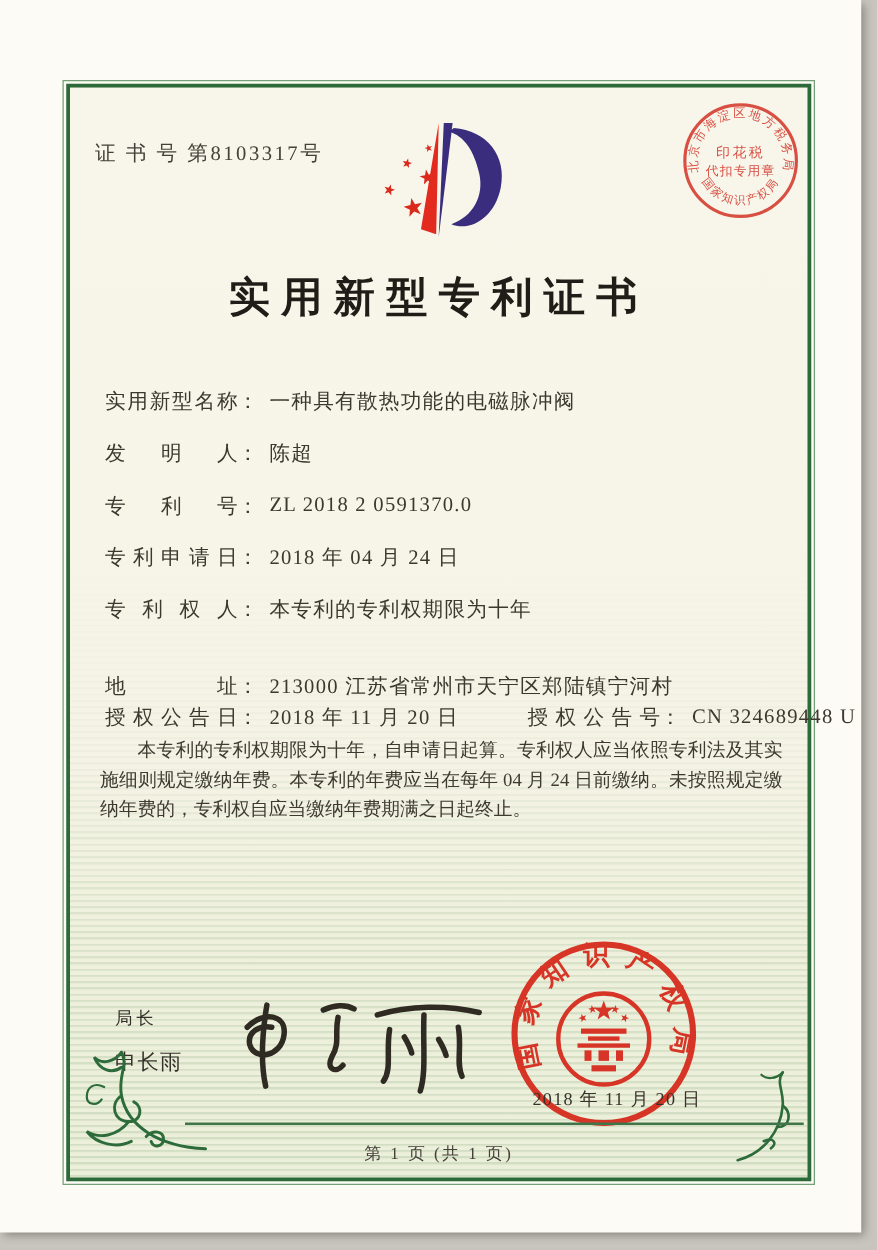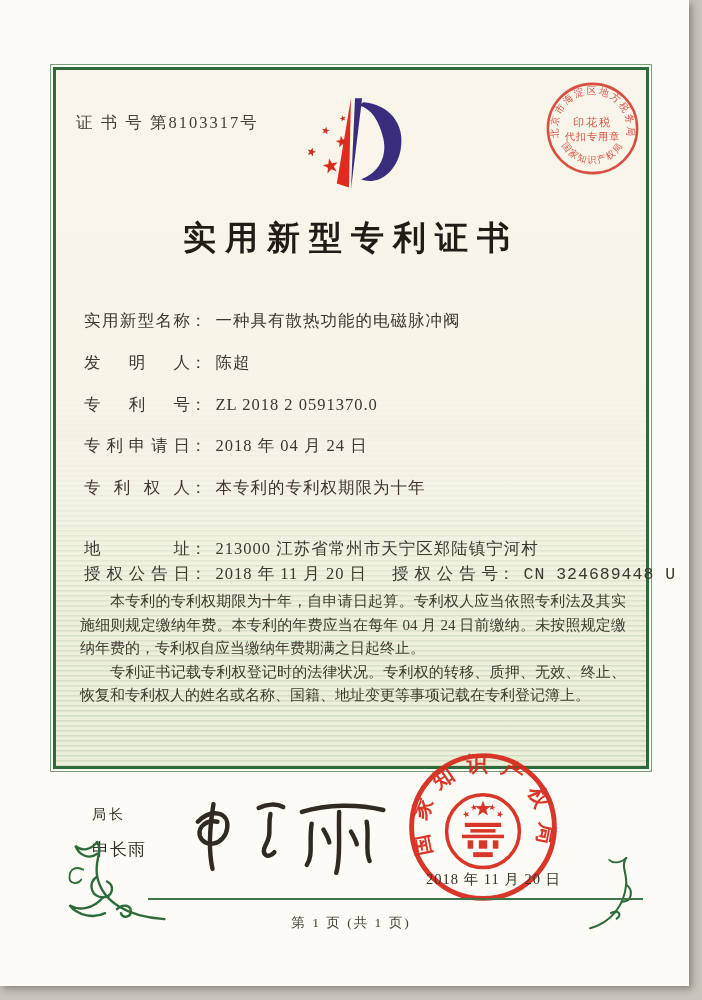--- a/index.html
+++ b/index.html
@@ -7,47 +7,47 @@
     width:702px;height:1000px;position:relative;overflow:hidden;
     background:#c8c5be;
     font-family:"Liberation Serif", serif;
   }
   .paper{
     position:absolute;left:0;top:0;right:13px;bottom:14px;
     background:#fcfbf5;
     box-shadow:3px 3px 7px rgba(60,55,45,.45);
   }
   .frame{
-    position:absolute;left:50px;top:64px;width:602px;height:708px;
+    position:absolute;left:50px;top:64px;width:602px;height:884px;
     border:1px solid #74a079;padding:2px;box-sizing:border-box;
   }
   .frame-inner{
     position:relative;width:100%;height:100%;box-sizing:border-box;
     border:3px solid #2d6a3a;
     background:
       linear-gradient(180deg,#f8f5ea 0%,#f7f4e8 42%,rgba(247,244,232,.8) 60%,rgba(239,241,222,.38) 78%,rgba(228,236,209,.22) 100%),
       repeating-linear-gradient(180deg,rgba(124,164,118,.30) 0px,rgba(124,164,118,.30) 1px,rgba(124,164,118,.03) 2px,rgba(124,164,118,0) 3px,rgba(124,164,118,0) 5px),
       #eef0dc;
   }
   .cert-no{
     position:absolute;left:20px;top:42px;
     font-size:16.5px;color:#45413a;letter-spacing:2px;white-space:pre;
   }
   .logo{position:absolute;left:222px;top:24px;width:152px;height:114px;}
   .tax-stamp{position:absolute;left:488px;top:10px;width:97px;height:97px;opacity:.88;}
   .title{
     position:absolute;left:0;top:146px;width:100%;text-align:center;
     font-size:33px;font-weight:bold;color:#201d18;letter-spacing:9px;
   }
-  .frow{position:absolute;left:28px;display:flex;align-items:center;
+  .frow{position:absolute;left:28px;display:flex;align-items:flex-start;
     font-size:16.5px;color:#3c382f;}
   .flabel{display:inline-block;width:106px;text-align:justify;text-align-last:justify;}
   .fcolon{margin-right:9px;}
   .fvalue{letter-spacing:1px;white-space:pre;}
-  .frow2{left:336px;font-family:Liberation Mono, monospace;}
+  .frow2{left:366px;}
   .bodytext{
     position:absolute;left:24px;top:520px;width:546px;
     font-size:15px;line-height:23.5px;color:#3e3a30;text-align:justify;
   }
   .bodytext p{margin:0;text-indent:2em;}
   .sig-role{position:absolute;left:36px;top:736px;font-size:14px;color:#35312a;
     font-family:"Liberation Sans", sans-serif;letter-spacing:3px;}
   .sig-name{position:absolute;left:36px;top:768px;font-size:17px;color:#35312a;
     font-family:"Liberation Sans", sans-serif;letter-spacing:1px;}
   .sig-hand{position:absolute;left:130px;top:724px;width:216px;height:84px;}
@@ -139,21 +139,20 @@
           <span class="fvalue">2018 年 11 月 20 日</span>
       </div>
       <div class="frow frow2" style="top:493px">
         <span class="flabel">授权公告号</span>
           <span class="fcolon">：</span>
           <span class="fvalue">CN 324689448 U</span>
       </div>
 
       <div class="bodytext">
         <p>本专利的专利权期限为十年，自申请日起算。专利权人应当依照专利法及其实施细则规定缴纳年费。本专利的年费应当在每年 04 月 24 日前缴纳。未按照规定缴纳年费的，专利权自应当缴纳年费期满之日起终止。</p>
-        <p>专利证书记载专利权登记时的法律状况。专利权的转移、质押、无效、终止、恢复和专利权人的姓名或名称、国籍、地址变更等事项记载在专利登记簿上。</p>
       </div>
 
       <div class="sig-role">局长</div>
       <div class="sig-name">申长雨</div>
       <svg class="sig-hand" viewBox="0 0 220 85" fill="none" stroke="#2f2a22" stroke-width="4.5" stroke-linecap="round">
         <path d="M 28,10 C 24,34 23,58 27,76"></path>
         <path d="M 12,28 C 26,14 44,18 42,34 C 40,52 18,56 14,42 C 12,32 22,26 32,28"></path>
         <path d="M 74,14 C 82,10 92,9 99,13"></path>
         <path d="M 86,20 C 83,34 88,40 81,52 C 76,62 84,66 90,59"></path>
         <path d="M 118,18 C 144,10 175,10 201,16"></path>

